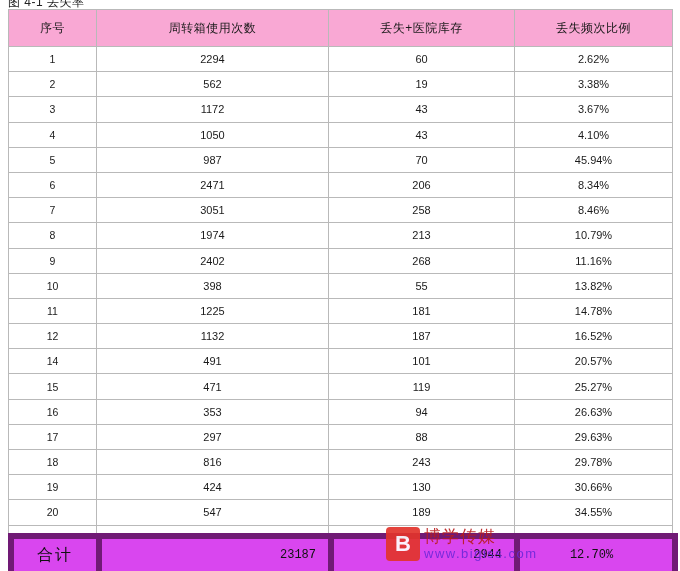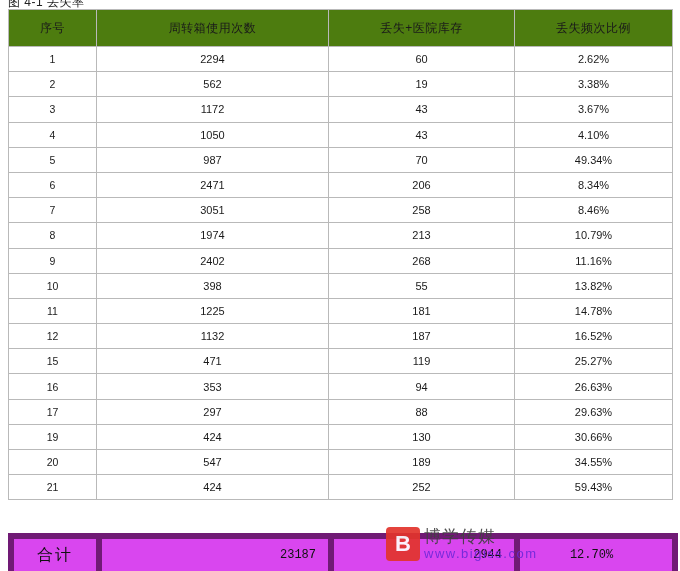--- a/index.html
+++ b/index.html
@@ -36,21 +36,21 @@
     table-layout: fixed;
   }
   table.data-table th,
   table.data-table td {
     border: 1px solid #b9b9b9;
     text-align: center;
     vertical-align: middle;
     color: #1a1a1a;
   }
   table.data-table thead th {
-    background: #4d7c0f;
+    background: #f9a8d4;
     height: 34px;
     font-size: 12px;
     font-weight: normal;
     letter-spacing: 0.5px;
   }
   table.data-table tbody td {
     height: 22.2px;
     font-size: 11px;
     background: #ffffff;
   }
@@ -114,21 +114,21 @@
     font-size: 22px;
     font-weight: bold;
     line-height: 34px;
     text-align: center;
     opacity: 0.92;
   }
   .wm-text {
     position: absolute;
     left: 38px;
     top: 2px;
-    color: #404040;
+    color: #b91c1c;
     font-size: 17px;
     letter-spacing: 1px;
     opacity: 0.9;
   }
   .wm-sub {
     position: absolute;
     left: 38px;
     top: 23px;
     color: #6d28d9;
     font-size: 13px;
@@ -180,21 +180,21 @@
         <tr>
           <td class="idx">4</td>
           <td>1050</td>
           <td>43</td>
           <td>4.10%</td>
         </tr>
         <tr>
           <td class="idx">5</td>
           <td>987</td>
           <td>70</td>
-          <td>49.34%</td>
+          <td>45.94%</td>
         </tr>
         <tr>
           <td class="idx">6</td>
           <td>2471</td>
           <td>206</td>
           <td>8.34%</td>
         </tr>
         <tr>
           <td class="idx">7</td>
           <td>3051</td>
@@ -225,36 +225,48 @@
           <td>181</td>
           <td>14.78%</td>
         </tr>
         <tr>
           <td class="idx">12</td>
           <td>1132</td>
           <td>187</td>
           <td>16.52%</td>
         </tr>
         <tr>
+          <td class="idx">14</td>
+          <td>491</td>
+          <td>101</td>
+          <td>20.57%</td>
+        </tr>
+        <tr>
           <td class="idx">15</td>
           <td>471</td>
           <td>119</td>
           <td>25.27%</td>
         </tr>
         <tr>
           <td class="idx">16</td>
           <td>353</td>
           <td>94</td>
           <td>26.63%</td>
         </tr>
         <tr>
           <td class="idx">17</td>
           <td>297</td>
           <td>88</td>
           <td>29.63%</td>
+        </tr>
+        <tr>
+          <td class="idx">18</td>
+          <td>816</td>
+          <td>243</td>
+          <td>29.78%</td>
         </tr>
         <tr>
           <td class="idx">19</td>
           <td>424</td>
           <td>130</td>
           <td>30.66%</td>
         </tr>
         <tr>
           <td class="idx">20</td>
           <td>547</td>

